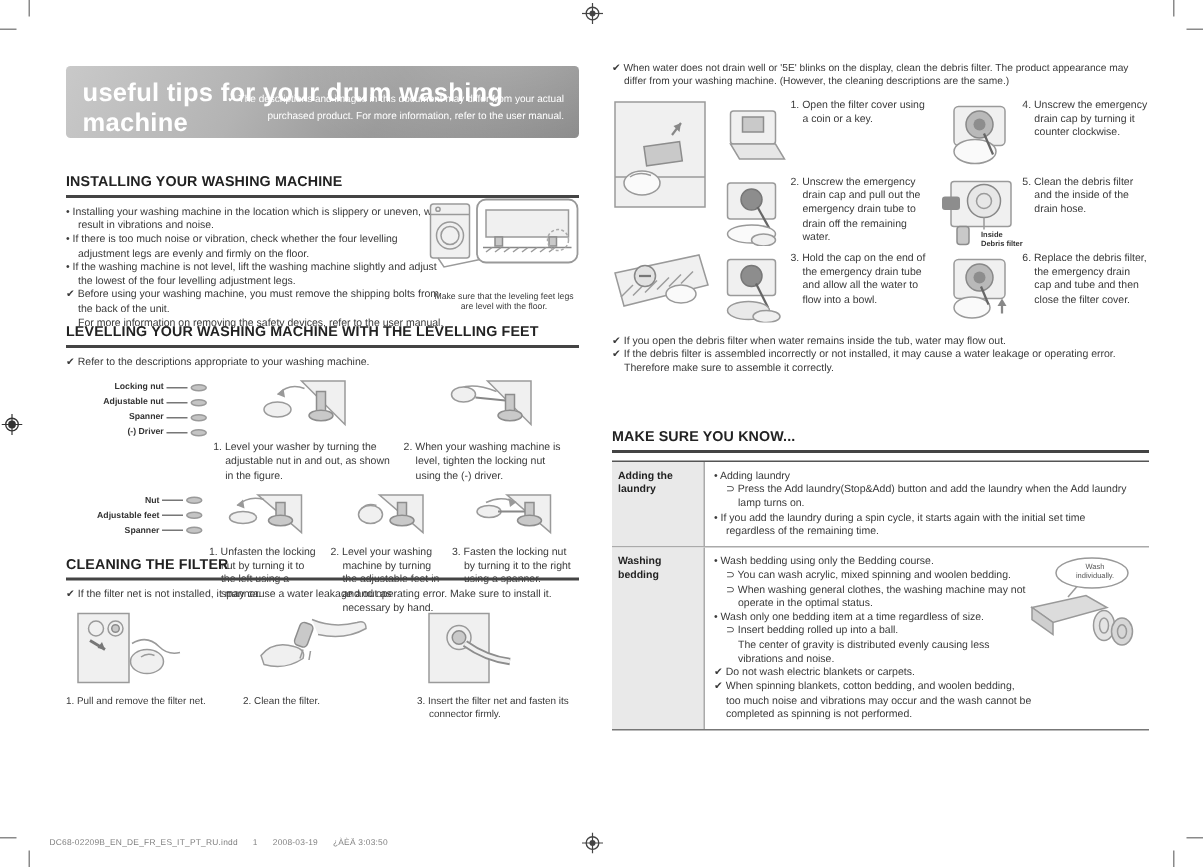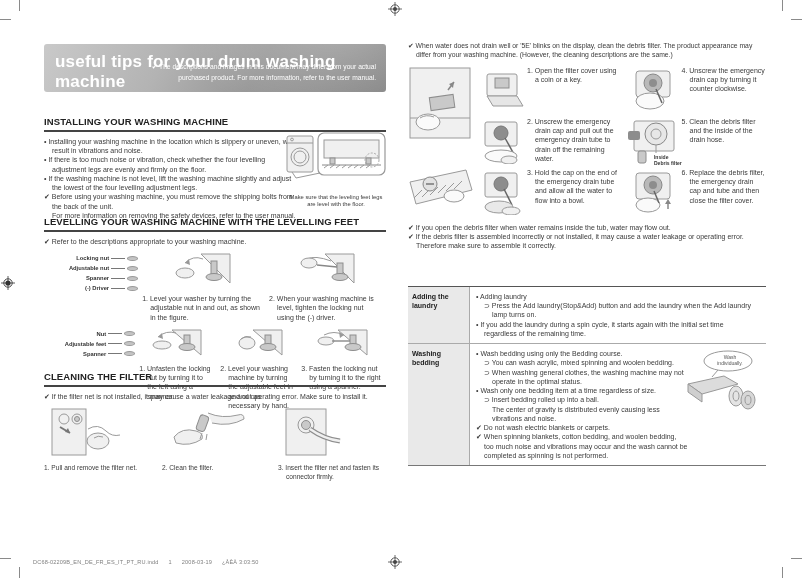--- a/index.html
+++ b/index.html
@@ -425,20 +425,21 @@
             <div class="body-t hang">6. Replace the debris filter, the emergency drain cap and tube and then close the filter cover.</div>
           </div>
       </div>
     </div>
 
     <div class="body-t hang" style="margin-top:4px;">✔ If you open the debris filter when water remains inside the tub, water may flow out.</div>
     <div class="body-t hang">✔ If the debris filter is assembled incorrectly or not installed, it may cause a water leakage or operating error. Therefore make sure to assemble it correctly.</div>
   </div>
 
   <div id="know" class="abs">
+    <div class="sec-h">MAKE SURE YOU KNOW...</div>
     <div id="ktable">
       <div class="krow">
         <div class="khead">Adding the laundry</div>
         <div class="kbody">
           <div class="body-t" style="width:280px;">
             <div class="hang">• Adding laundry</div>
             <div class="hang2">⊃ Press the Add laundry(Stop&amp;Add) button and add the laundry when the Add laundry lamp turns on.</div>
             <div class="hang">• If you add the laundry during a spin cycle, it starts again with the initial set time regardless of the remaining time.</div>
           </div>
         </div>

